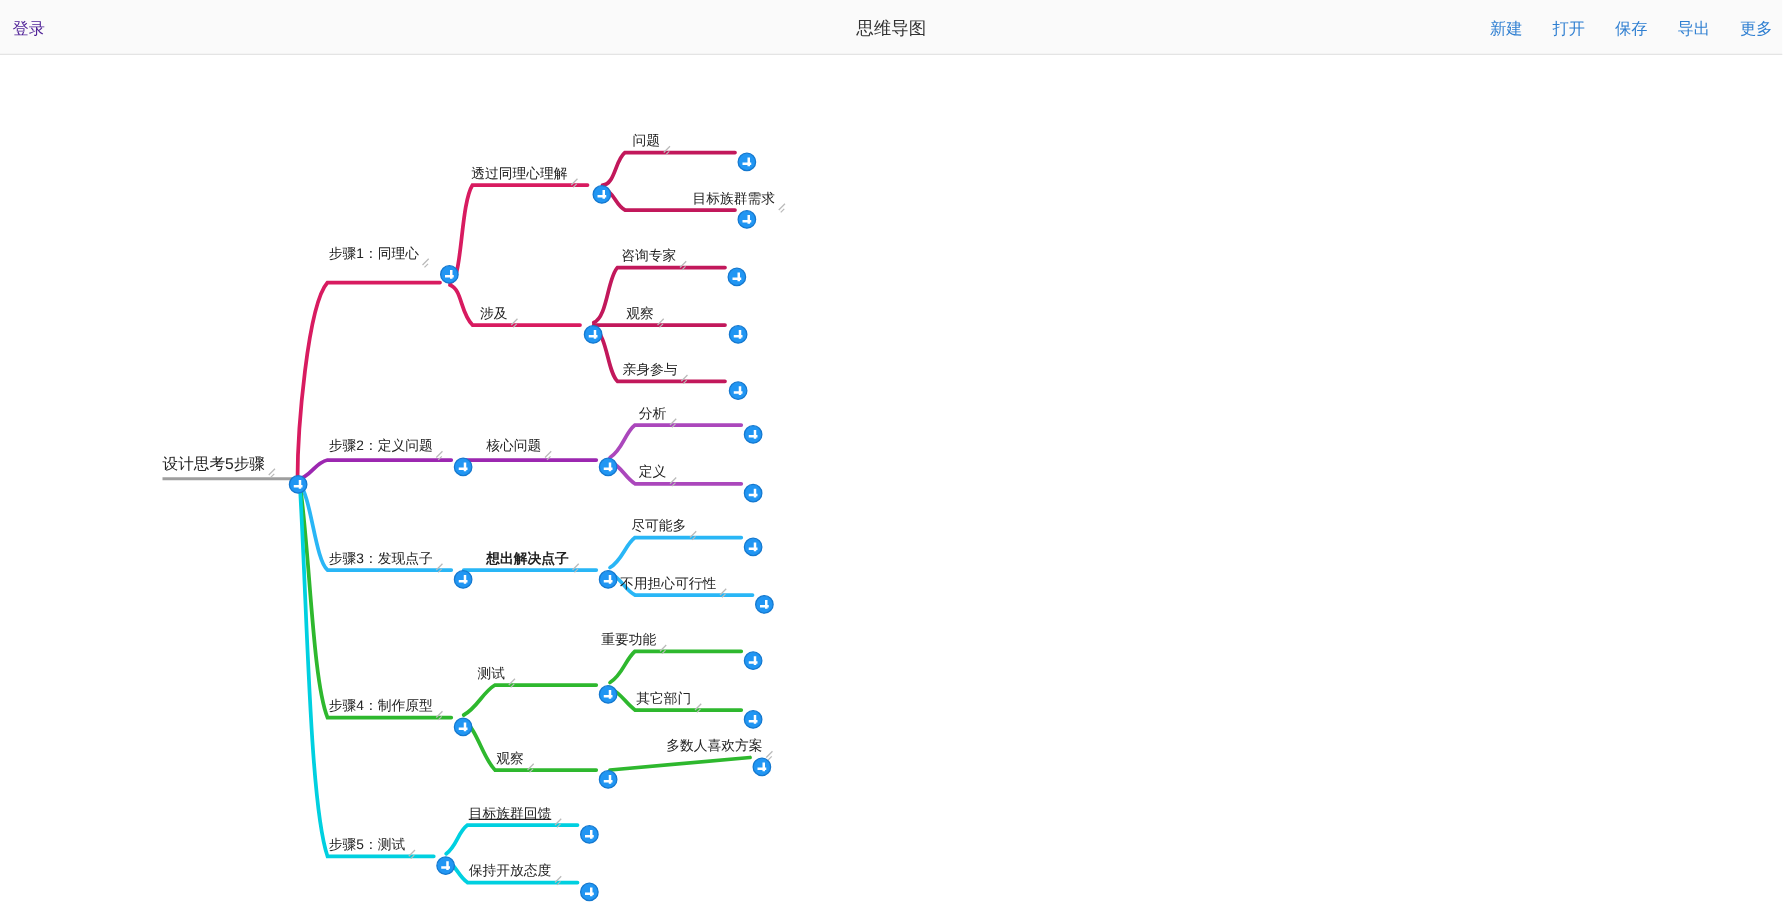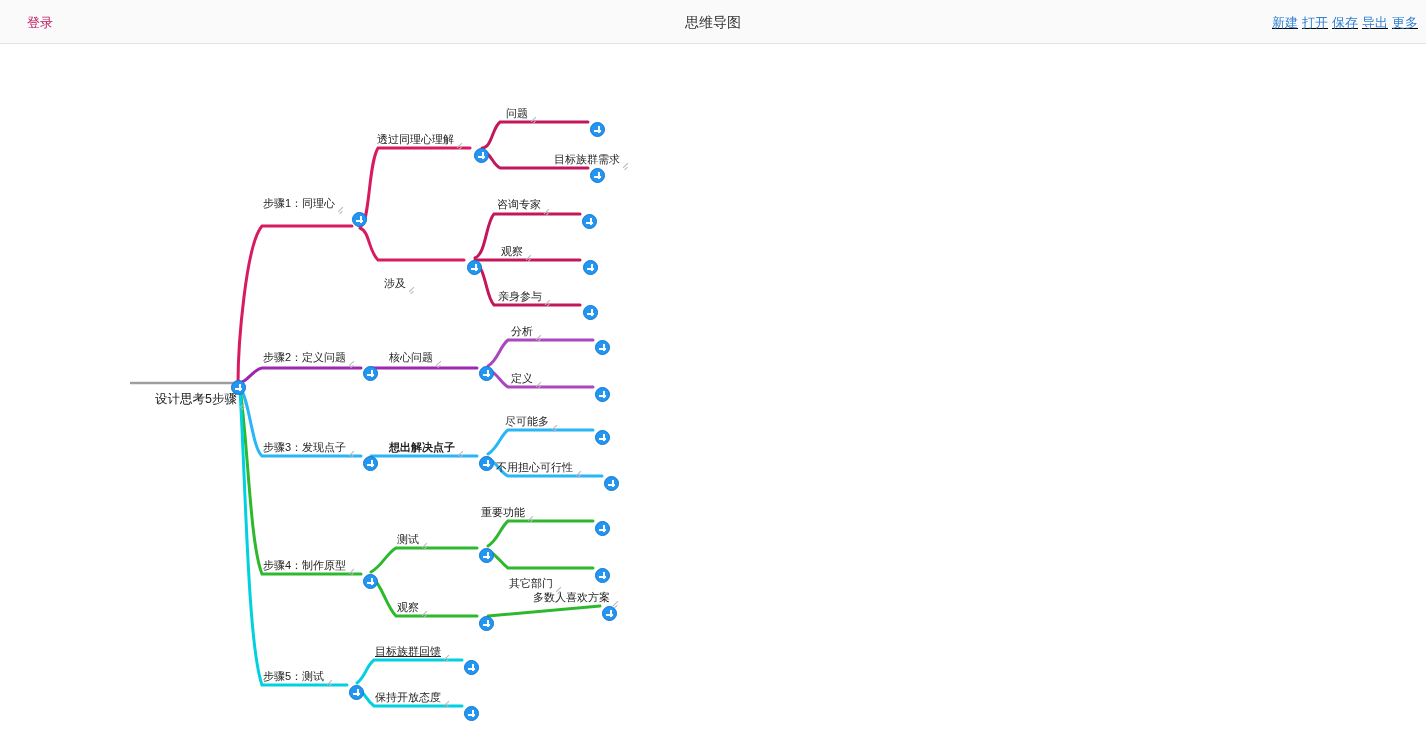--- a/index.html
+++ b/index.html
@@ -14,31 +14,30 @@
 
   
   .topbar {
     position: absolute; left: 0; top: 0;
     width: 1426px; height: 44px;
     background: #fafafa;
     border-bottom: 1px solid #e4e4e4;
   }
   .login-link {
     position: absolute; left: 10px; top: 14px;
-    font-size: 13px; color: #be185d; cursor: pointer;
+    font-size: 13px; color: #4c1d95; cursor: pointer;
     text-decoration: none;
-    margin-left: 17px;
   }
   .app-title {
     position: absolute; left: 0; top: 14px; width: 1426px;
     text-align: center; font-size: 14px; color: #333;
   }
   .topmenu {
     position: absolute; right: 8px; top: 14px;
-    display: flex; gap: 4px; text-decoration: underline;
+    display: flex; gap: 24px;
   }
   .topmenu span {
     font-size: 13px; color: #2f7fd1; cursor: pointer;
   }
 
   
   .canvas {
     position: absolute; left: 0; top: 44px;
     width: 1426px; height: 687px;
     background: #ffffff;
@@ -134,21 +133,21 @@
       <path d="M488 502 C498 496 500 484 508 477 L593 477" stroke="#2eb82e" stroke-width="3" fill="none" stroke-linecap="round"></path>
       <path d="M488 506 C498 512 500 518 508 524 L593 524" stroke="#2eb82e" stroke-width="3" fill="none" stroke-linecap="round"></path>
       <path d="M371 532 C382 540 386 562 396 572 L477 572" stroke="#2eb82e" stroke-width="3" fill="none" stroke-linecap="round"></path>
       <path d="M488 572 L600 562" stroke="#2eb82e" stroke-width="3" fill="none" stroke-linecap="round"></path>
 
       <path d="M240 346 C246 450 248 600 262 641 L347 641" stroke="#00d0e0" stroke-width="3" fill="none" stroke-linecap="round"></path>
       <path d="M357 639 C366 632 366 622 374 616 L462 616" stroke="#00d0e0" stroke-width="3" fill="none" stroke-linecap="round"></path>
       <path d="M357 643 C366 650 366 656 374 662 L462 662" stroke="#00d0e0" stroke-width="3" fill="none" stroke-linecap="round"></path>
     </svg>
 
-    <div class="node root" style="left:154px; top:320px;margin-top:28px;">
+    <div class="node root" style="left:129px; top:320px;">
       <span>设计思考5步骤</span>
       <span class="grip"></span>
     </div>
     <div class="plus" style="left:231px; top:336px;"></div>
 
     <div class="node" style="left:262px; top:152px;">
       <span>步骤1：同理心</span>
       <span class="grip"></span>
     </div>
     <div class="plus" style="left:352px; top:168px;"></div>
@@ -164,27 +163,27 @@
       <span class="grip"></span>
     </div>
     <div class="plus" style="left:590px; top:78px;"></div>
 
     <div class="node" style="left:525px; top:108px;margin-left:28px;">
       <span>目标族群需求</span>
       <span class="grip"></span>
     </div>
     <div class="plus" style="left:590px; top:124px;"></div>
 
-    <div class="node" style="left:383px; top:200px;margin-top:32px;">
+    <div class="node" style="left:383px; top:200px;">
       <span>涉及</span>
       <span class="grip"></span>
     </div>
     <div class="plus" style="left:467px; top:216px;"></div>
 
-    <div class="node" style="left:496px; top:154px;font-family:Liberation Mono, monospace;">
+    <div class="node" style="left:496px; top:154px;">
       <span>咨询专家</span>
       <span class="grip"></span>
     </div>
     <div class="plus" style="left:582px; top:170px;"></div>
 
     <div class="node" style="left:500px; top:200px;">
       <span>观察</span>
       <span class="grip"></span>
     </div>
     <div class="plus" style="left:583px; top:216px;"></div>
@@ -242,33 +241,33 @@
       <span class="grip"></span>
     </div>
     <div class="plus" style="left:604px; top:432px;"></div>
 
     <div class="node" style="left:262px; top:514px;">
       <span>步骤4：制作原型</span>
       <span class="grip"></span>
     </div>
     <div class="plus" style="left:363px; top:530px;"></div>
 
-    <div class="node" style="left:396px; top:488px;text-align:right;">
+    <div class="node" style="left:381px; top:488px;text-align:right;">
       <span>测试</span>
       <span class="grip"></span>
     </div>
     <div class="plus" style="left:479px; top:504px;"></div>
 
     <div class="node" style="left:480px; top:461px;">
       <span>重要功能</span>
       <span class="grip"></span>
     </div>
     <div class="plus" style="left:595px; top:477px;"></div>
 
-    <div class="node" style="left:508px; top:532px;">
+    <div class="node" style="left:508px; top:508px;">
       <span>其它部门</span>
       <span class="grip"></span>
     </div>
     <div class="plus" style="left:595px; top:524px;"></div>
 
     <div class="node" style="left:396px; top:556px;">
       <span>观察</span>
       <span class="grip"></span>
     </div>
     <div class="plus" style="left:479px; top:572px;"></div>

